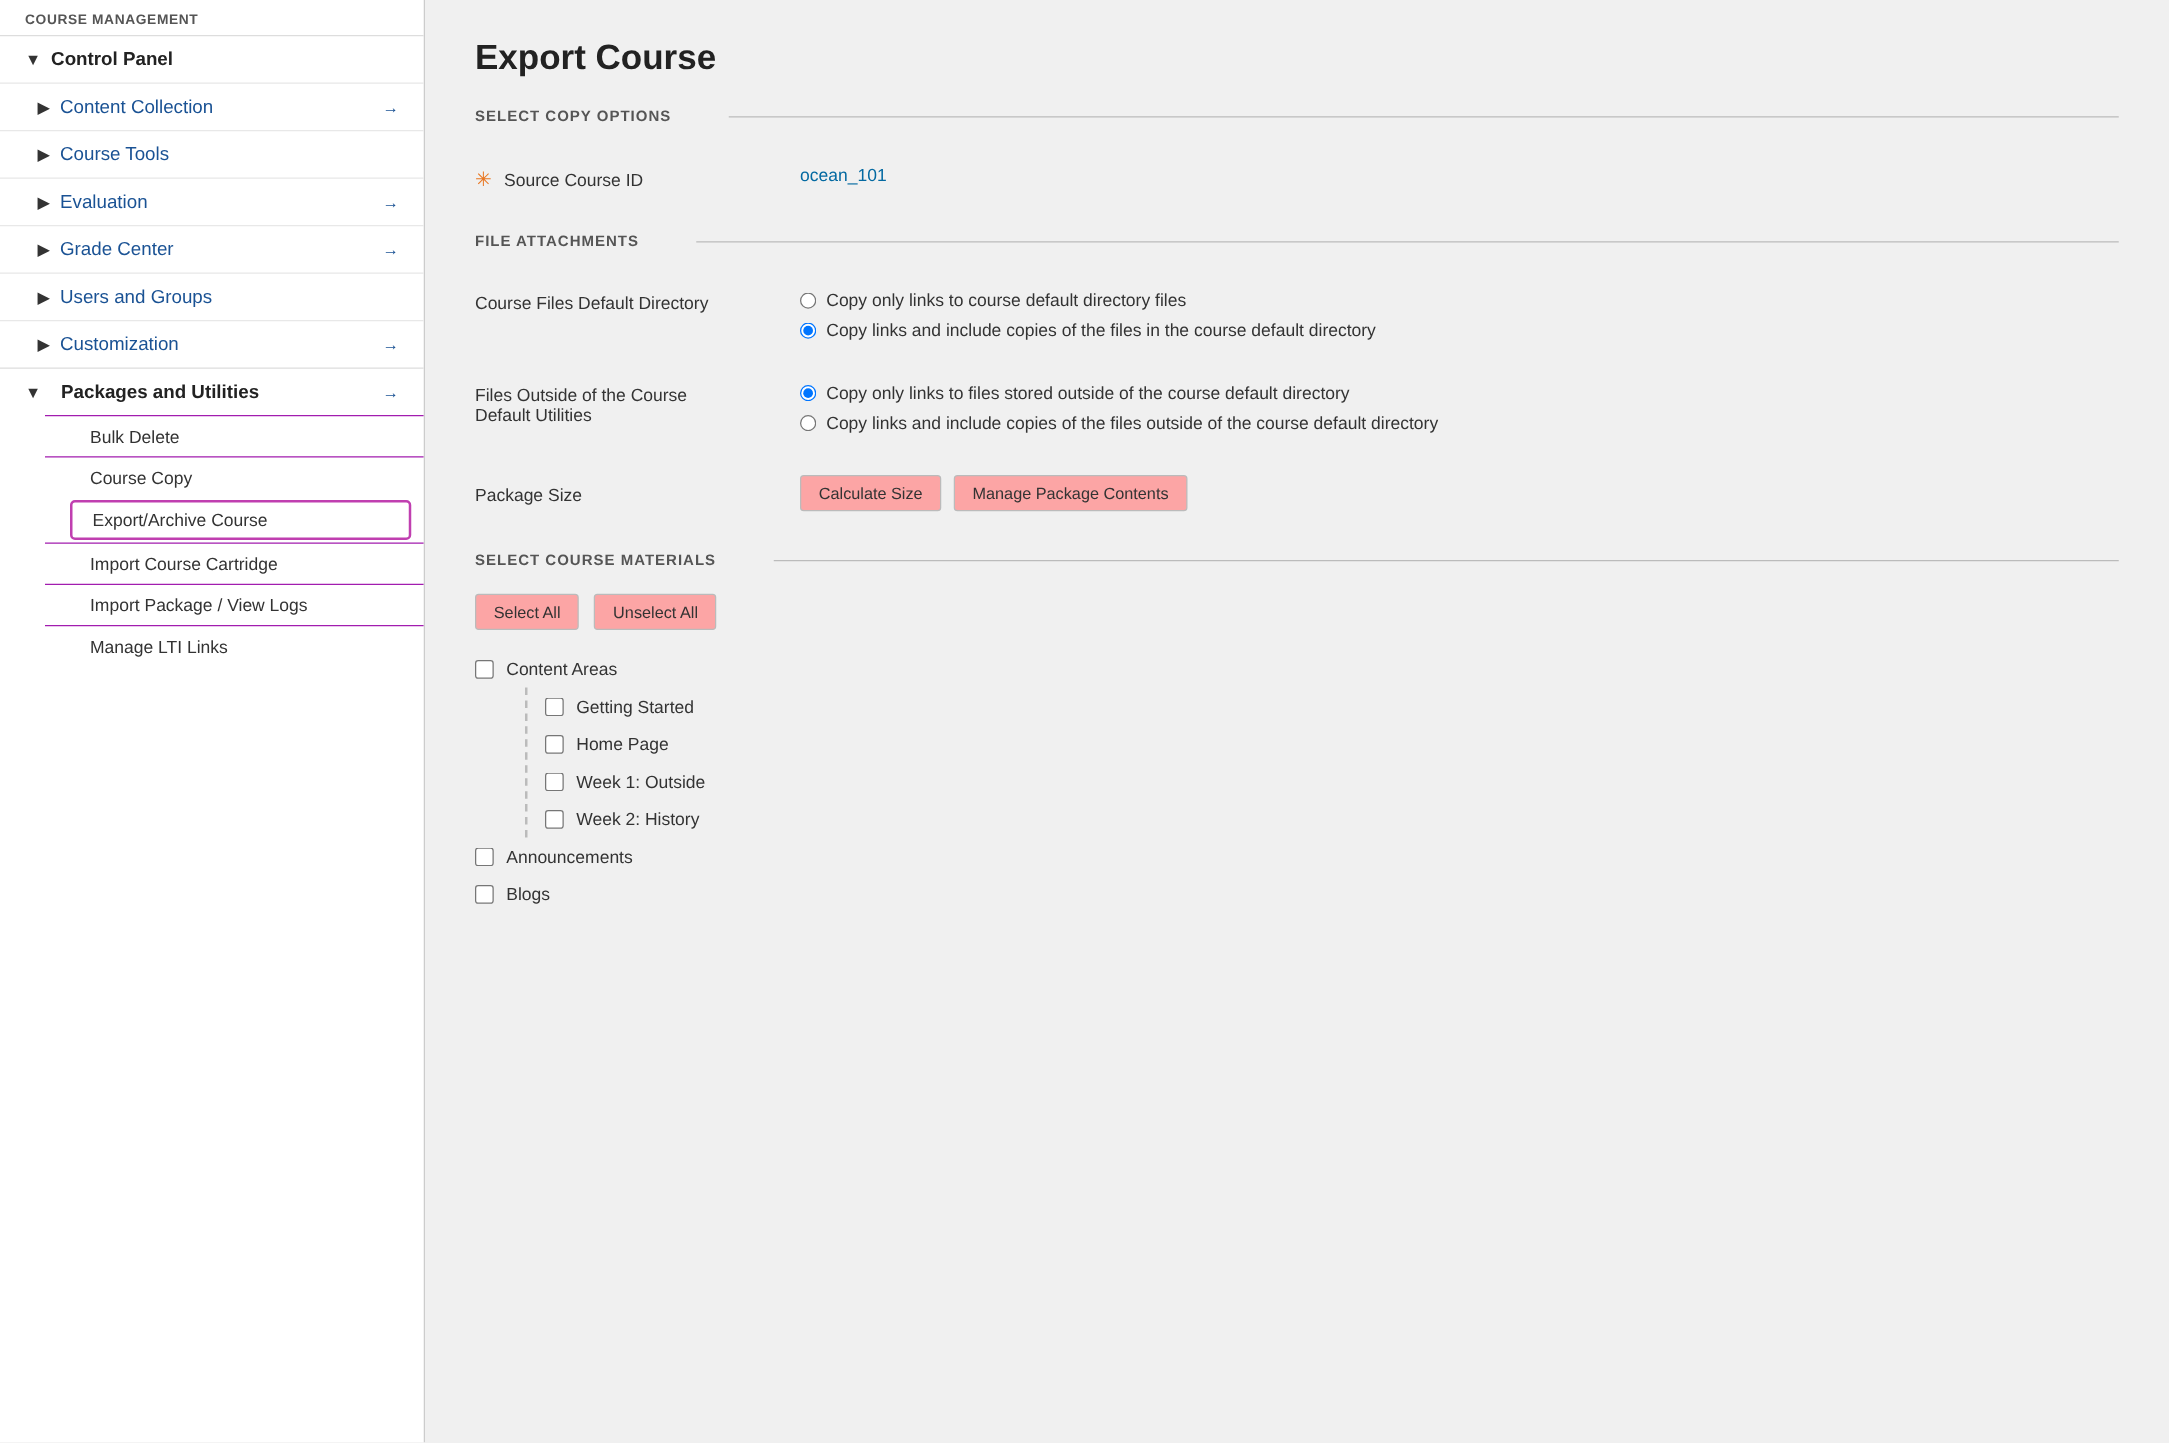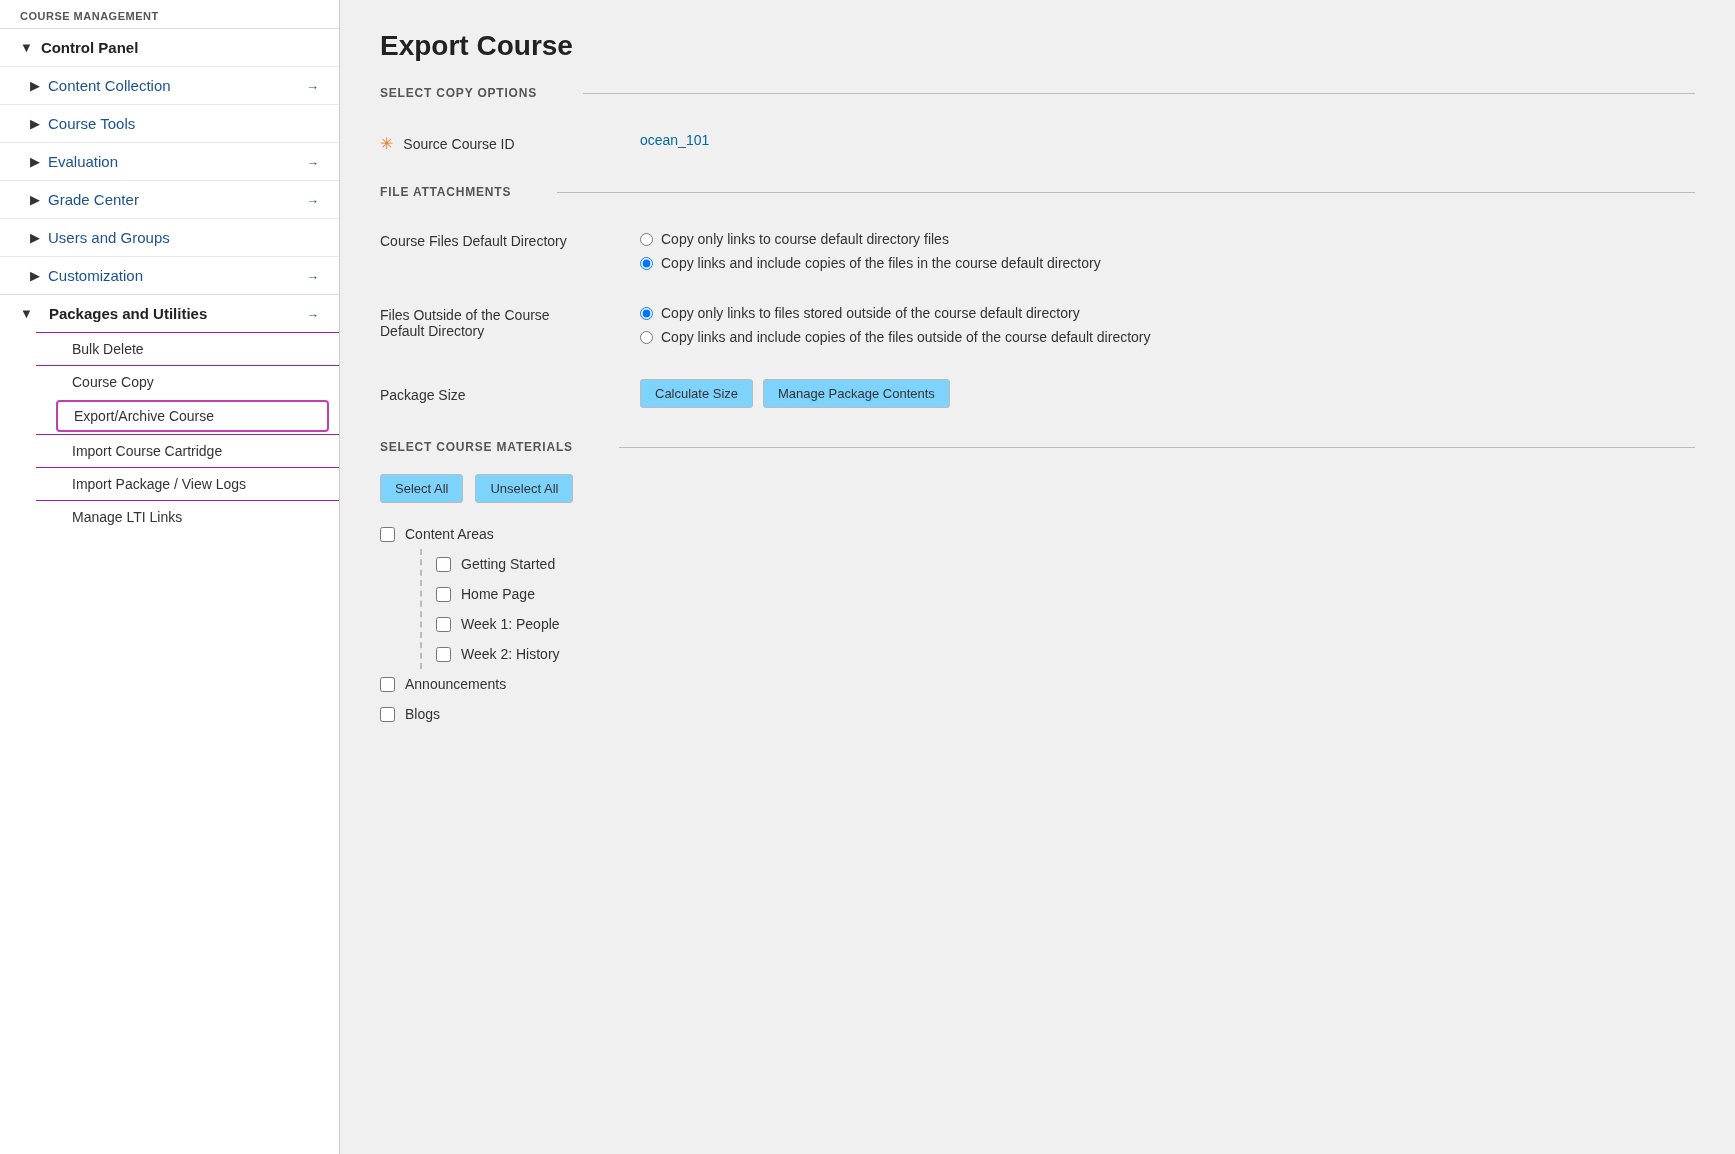--- a/index.html
+++ b/index.html
@@ -154,21 +154,21 @@
       gap: 8px;
       font-size: 14px;
       color: #333;
     }
 
     .radio-option input[type="radio"] {
       margin: 0;
     }
 
     .btn-gray {
-      background: #7dd3fc;
+      background: #fca5a5;
       border: 1px solid #bbb;
       border-radius: 3px;
       padding: 6px 14px;
       font-size: 13px;
       color: #333;
       cursor: pointer;
       margin-right: 6px;
     }
 
     .checkbox-list {
@@ -328,21 +328,21 @@
       <label class="radio-option">
         <input type="radio" name="course-files" value="option2" checked="" style="">
         <span>Copy links and include copies of the files in the course default directory</span>
       </label>
     </div>
   </div>
 
   <div class="form-row" style="align-items:flex-start; margin-bottom:10px;">
     <div class="form-label">
       <span>Files Outside of the Course</span><br>
-      <span>Default Directory</span>
+      <span>Default Utilities</span>
     </div>
     <div class="radio-group">
       <label class="radio-option">
         <input type="radio" name="outside-files" value="option1" checked="" style="">
         <span>Copy only links to files stored outside of the course default directory</span>
       </label>
       <label class="radio-option">
         <input type="radio" name="outside-files" value="option2" style="">
         <span>Copy links and include copies of the files outside of the course default directory</span>
       </label>
@@ -377,21 +377,21 @@
       <div class="checkbox-item">
         <input type="checkbox" style="">
         <span>Getting Started</span>
       </div>
       <div class="checkbox-item">
         <input type="checkbox" style="">
         <span>Home Page</span>
       </div>
       <div class="checkbox-item">
         <input type="checkbox" style="">
-        <span>Week 1: People</span>
+        <span>Week 1: Outside</span>
       </div>
       <div class="checkbox-item">
         <input type="checkbox" style="">
         <span>Week 2: History</span>
       </div>
     </div>
 
 
     <div class="checkbox-item">
       <input type="checkbox" style="">

